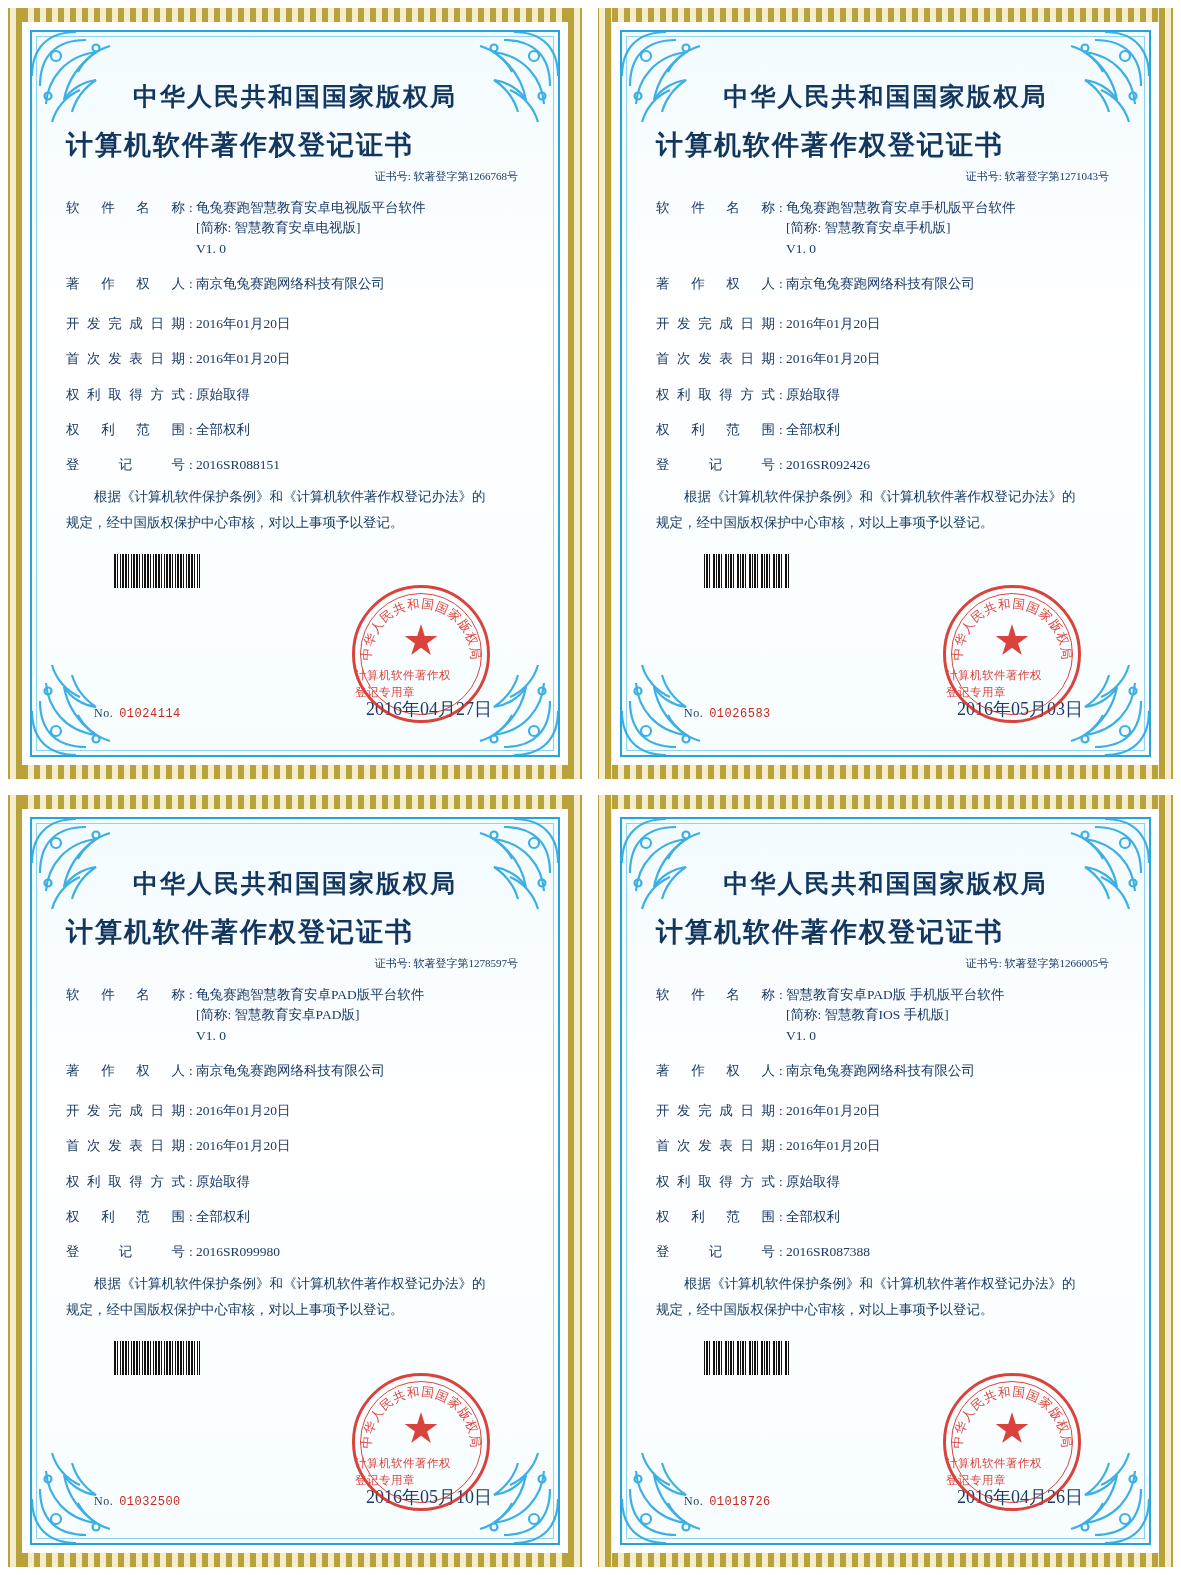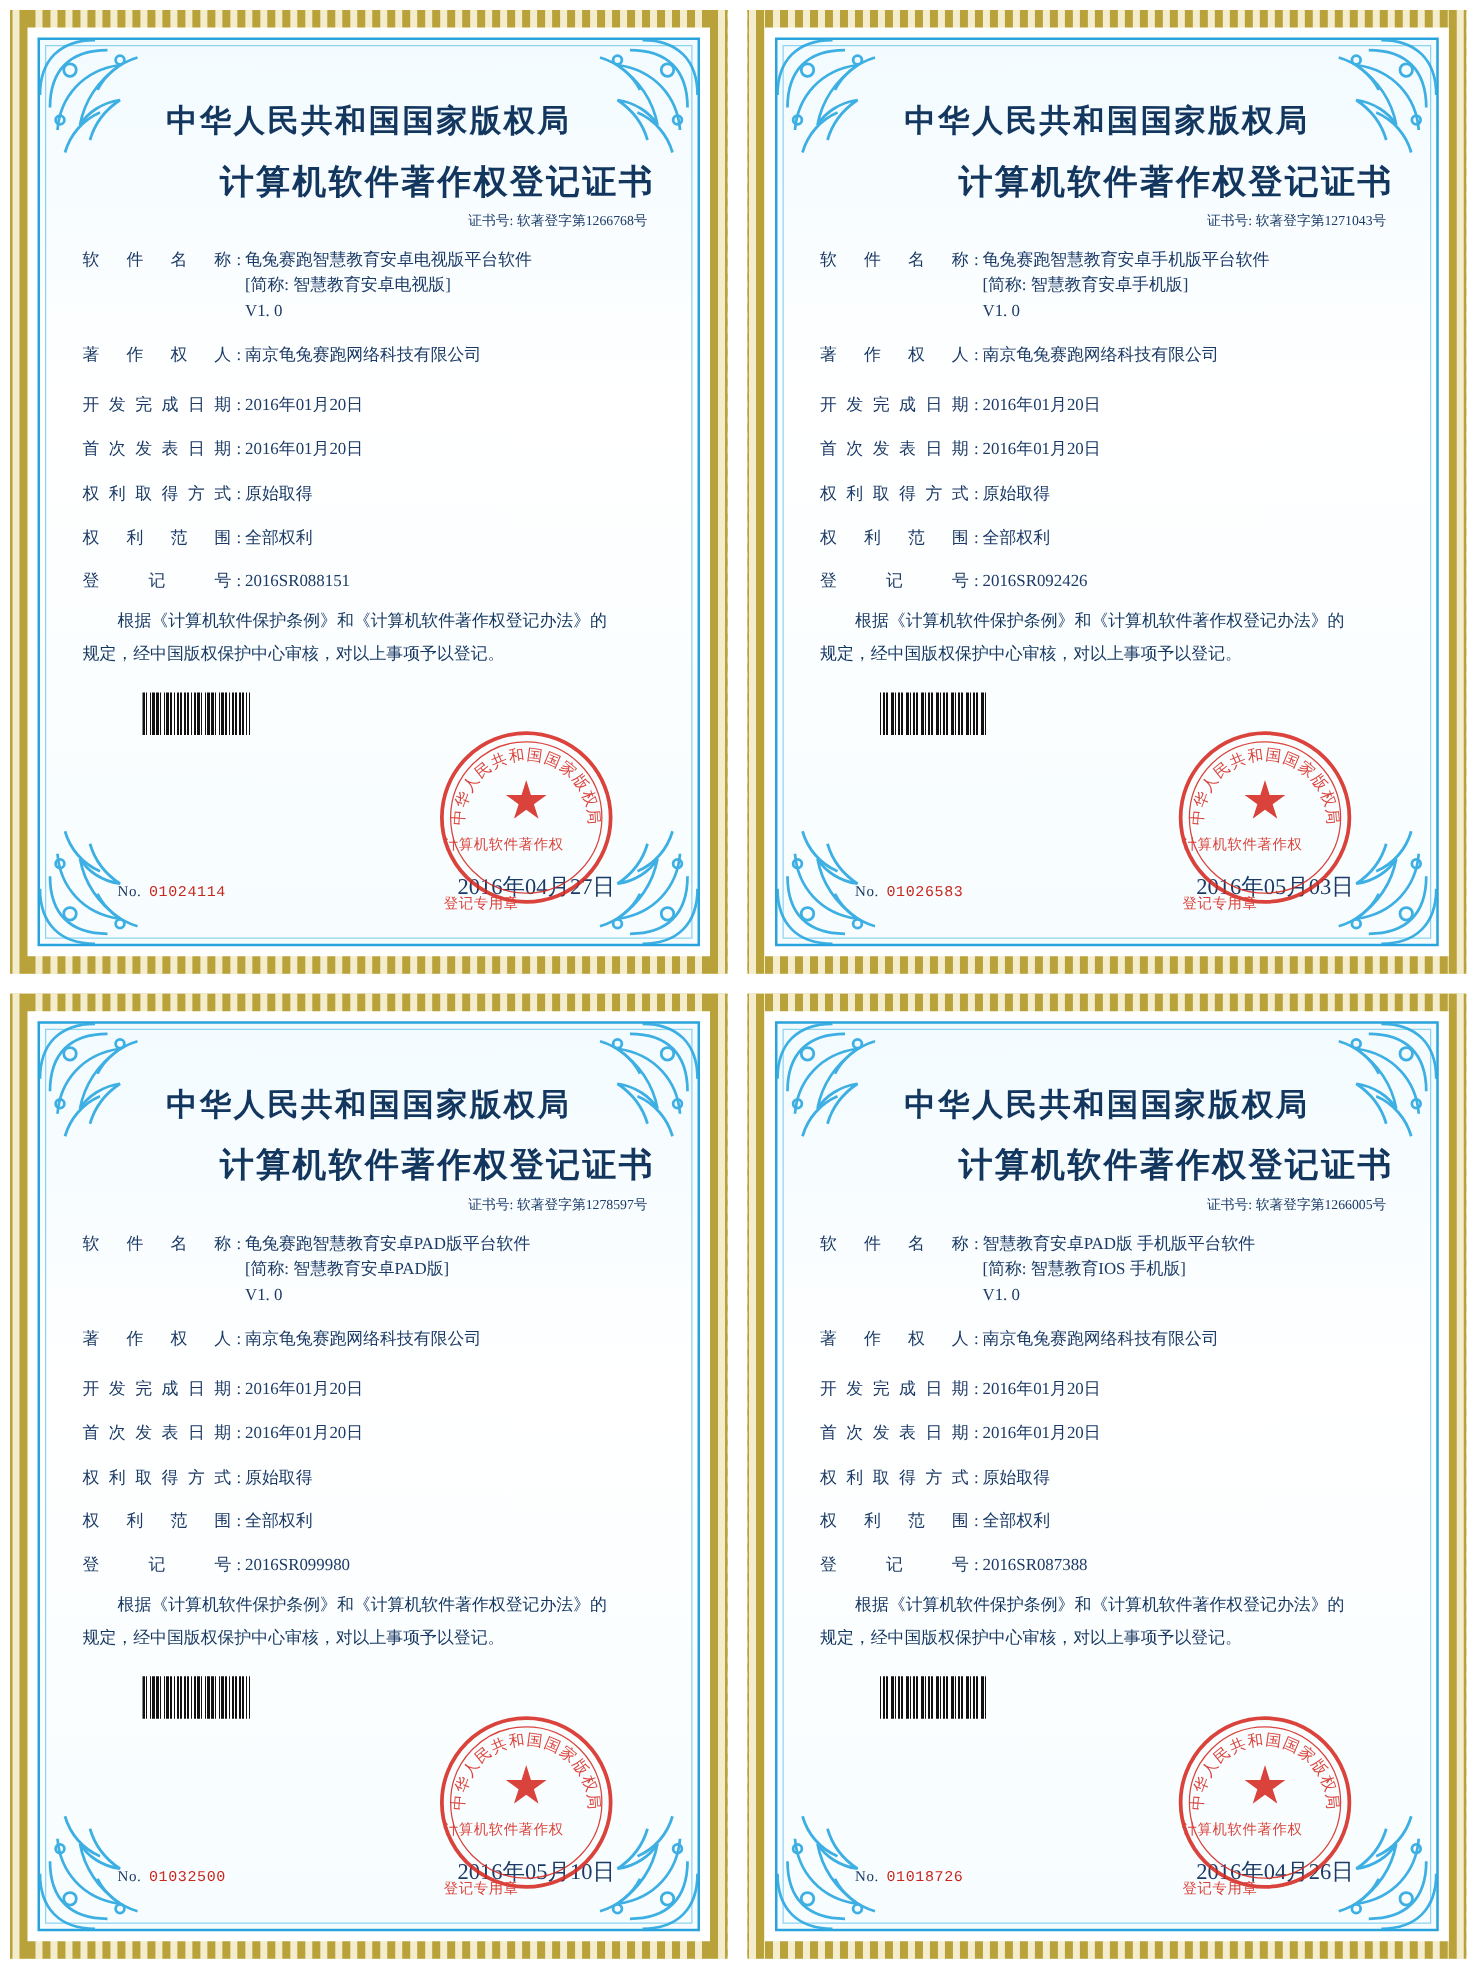--- a/index.html
+++ b/index.html
@@ -85,21 +85,21 @@
   .org-title {
     text-align: center;
     font-size: 25px;
     letter-spacing: 2px;
     font-weight: bold;
     color: #13365f;
     margin-top: 22px;
     font-family: "Liberation Serif", "DejaVu Serif", serif;
   }
   .doc-title {
-    text-align: right;
+    text-align: left;
     font-size: 27px;
     letter-spacing: 2px;
     font-weight: bold;
     color: #13365f;
     margin-top: 14px;
   }
   .cert-no {
     text-align: right;
     font-size: 11px;
     color: #1b3a66;
@@ -230,21 +230,21 @@
     letter-spacing: 1px;
   }
   .seal .line1, .seal .line2 {
     position: absolute;
     width: 100%;
     text-align: left;
     font-size: 11.5px;
     letter-spacing: 0.5px;
   }
   .seal .line1 { top: 80px; }
-  .seal .line2 { top: 97px; margin-top: 30px; }
+  .seal .line2 { top: 97px; }
 </style>
 </head>
 <body>
 
 <div class="sheet">
 
   <div class="cert">
     <div class="border-outer"></div>
     <div class="border-inner"></div>
     <div class="inner-thin"></div>

